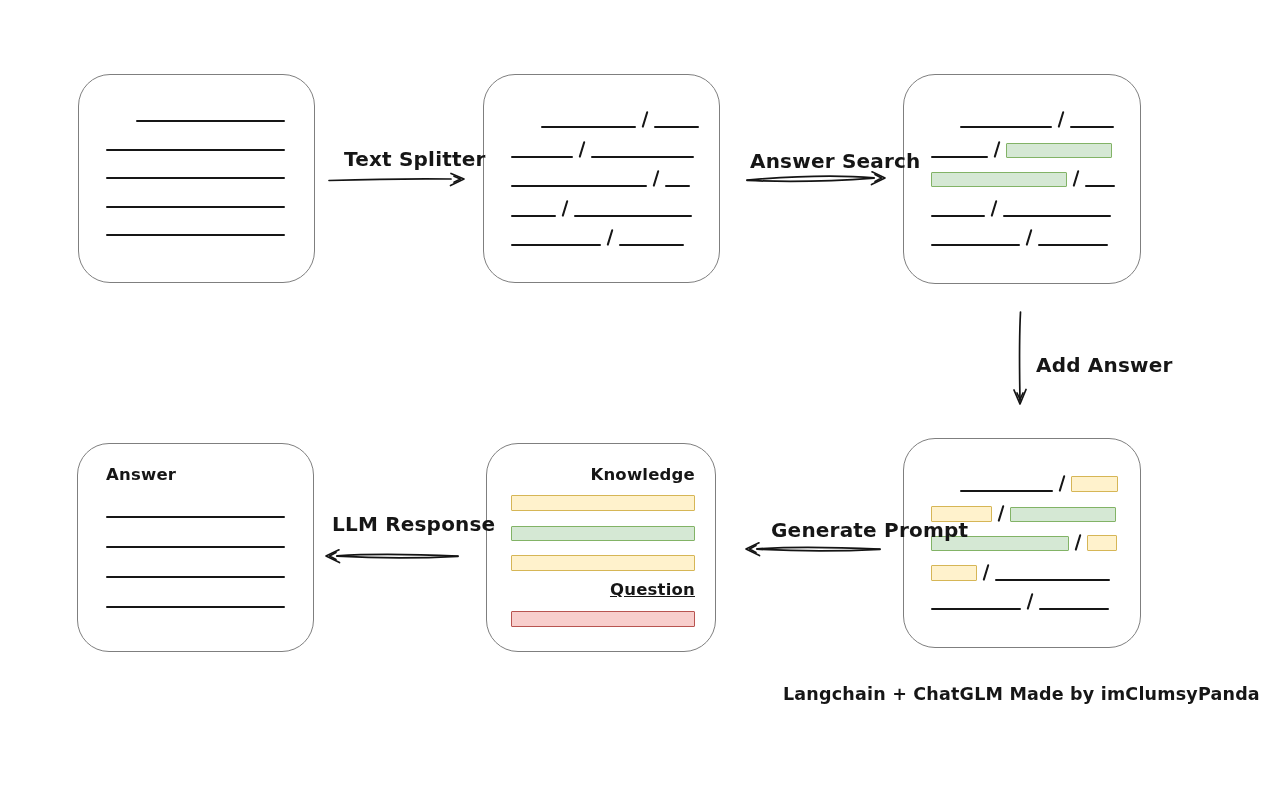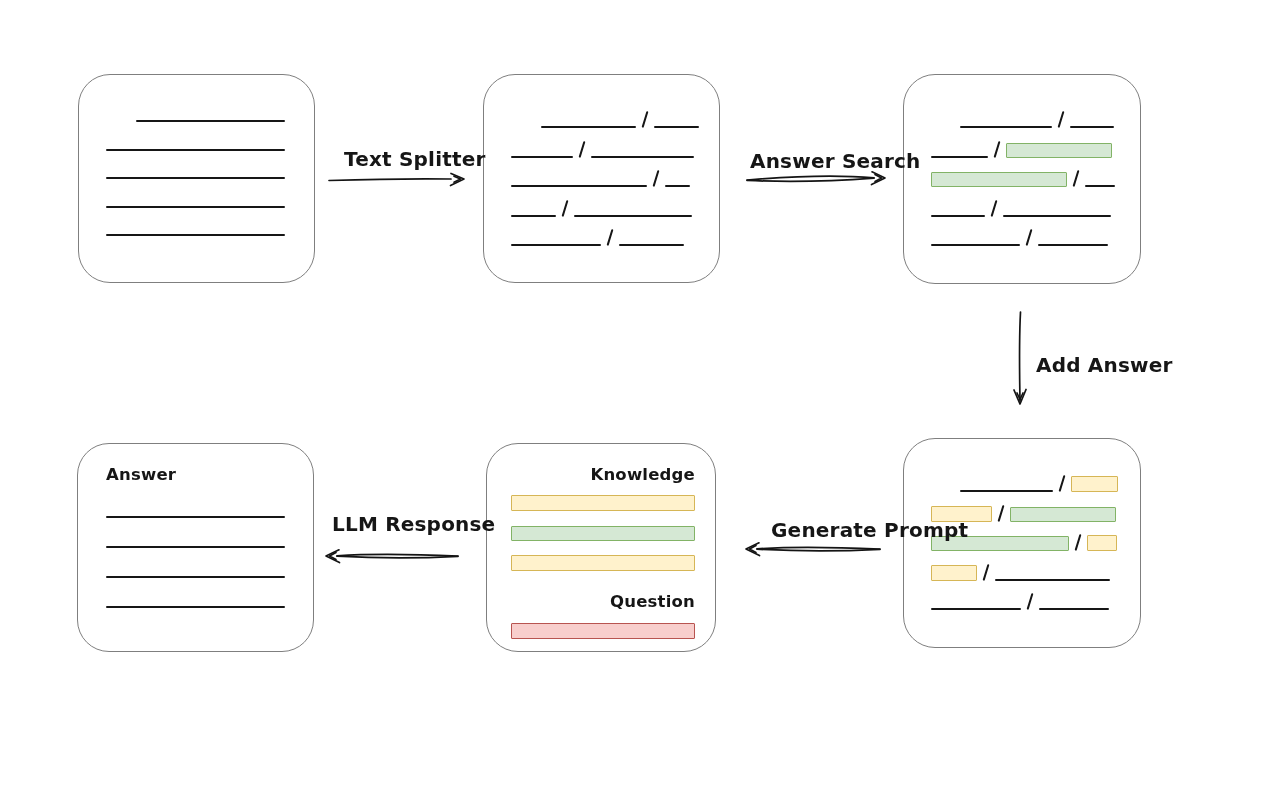--- a/index.html
+++ b/index.html
@@ -151,21 +151,21 @@
           <div class="row">
             <span class="seg yellow" style="width: 184px;"></span>
           </div>
           <div class="row">
             <span class="seg green" style="width: 184px;"></span>
           </div>
           <div class="row">
             <span class="seg yellow" style="width: 184px;"></span>
           </div>
         </div>
-      <div class="heading" style="margin-top:20px;">Question</div>
+      <div class="heading" style="margin-top:8px;text-decoration:underline;">Question</div>
       <div class="rows" style="margin-top:10px;">
           <div class="row">
             <span class="seg red" style="width: 184px;"></span>
           </div>
         </div>
     </div>
   </div>
 
   <div class="node" style="left:77px;top:443px;width:237px;height:209px;">
     <div style="padding:20px 24px 0 28px;">
@@ -218,14 +218,15 @@
   <div class="arrow-label" style="left:739px;top:518px;margin-left:32px;">Generate Prompt</div>
 
   <svg class="arrow" style="left:321px;top:545px;" width="140" height="22">
     <path d="M137 11 C 95 9.2, 45 8.8, 16 10.8"></path>
     <path d="M137 11.4 C 95 13.6, 45 12.8, 16 11.2"></path>
     <path d="M18 4.8 L5 11 L18.5 17.6"></path>
     <path d="M15 7.6 L8.5 11 L15 14.4"></path>
   </svg>
   <div class="arrow-label" style="left:332px;top:512px;">LLM Response</div>
 
+  <div class="caption">Langchain + ChatGLM Made by imClumsyPanda</div>
 
 </div>
 
 </body></html>

